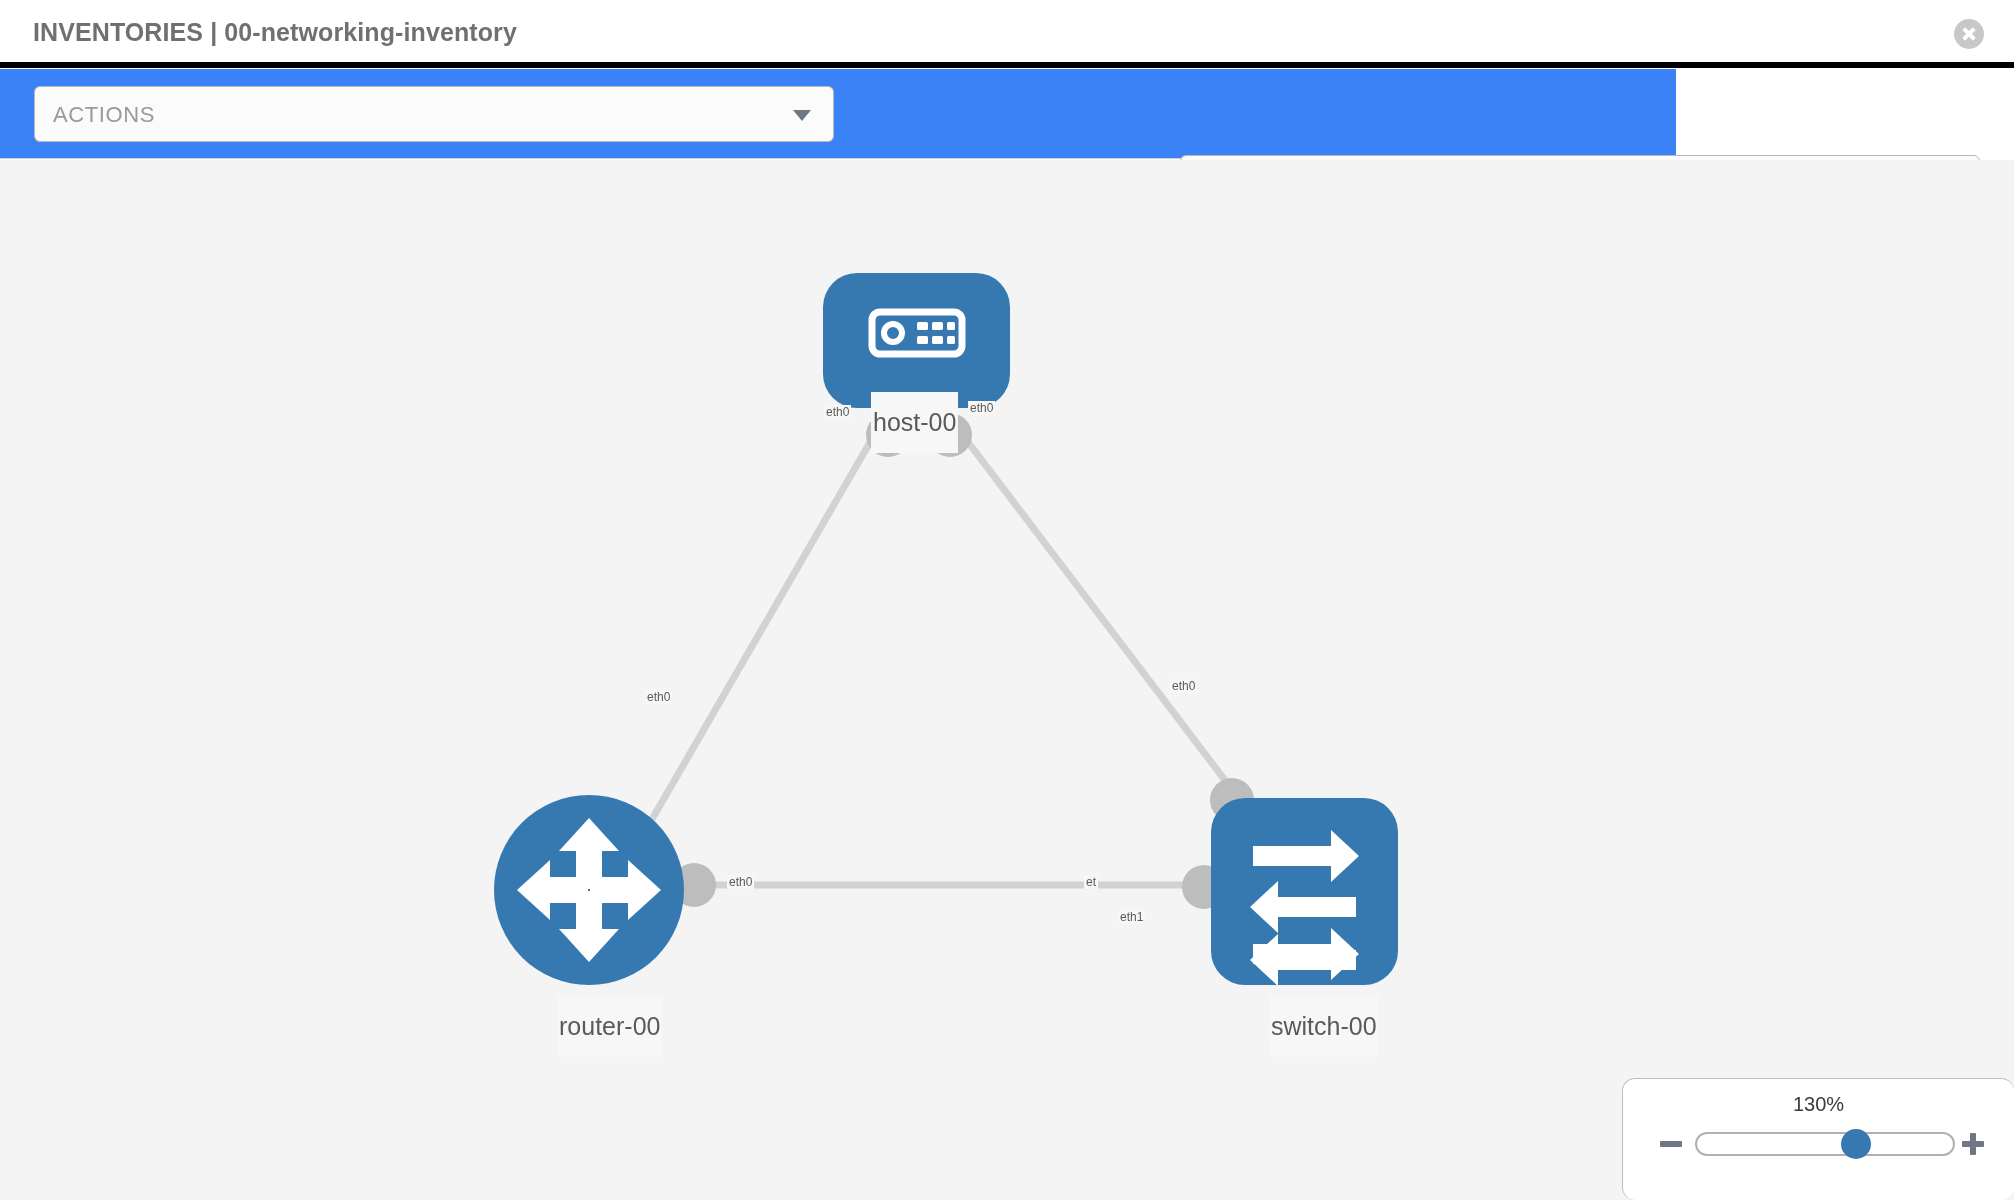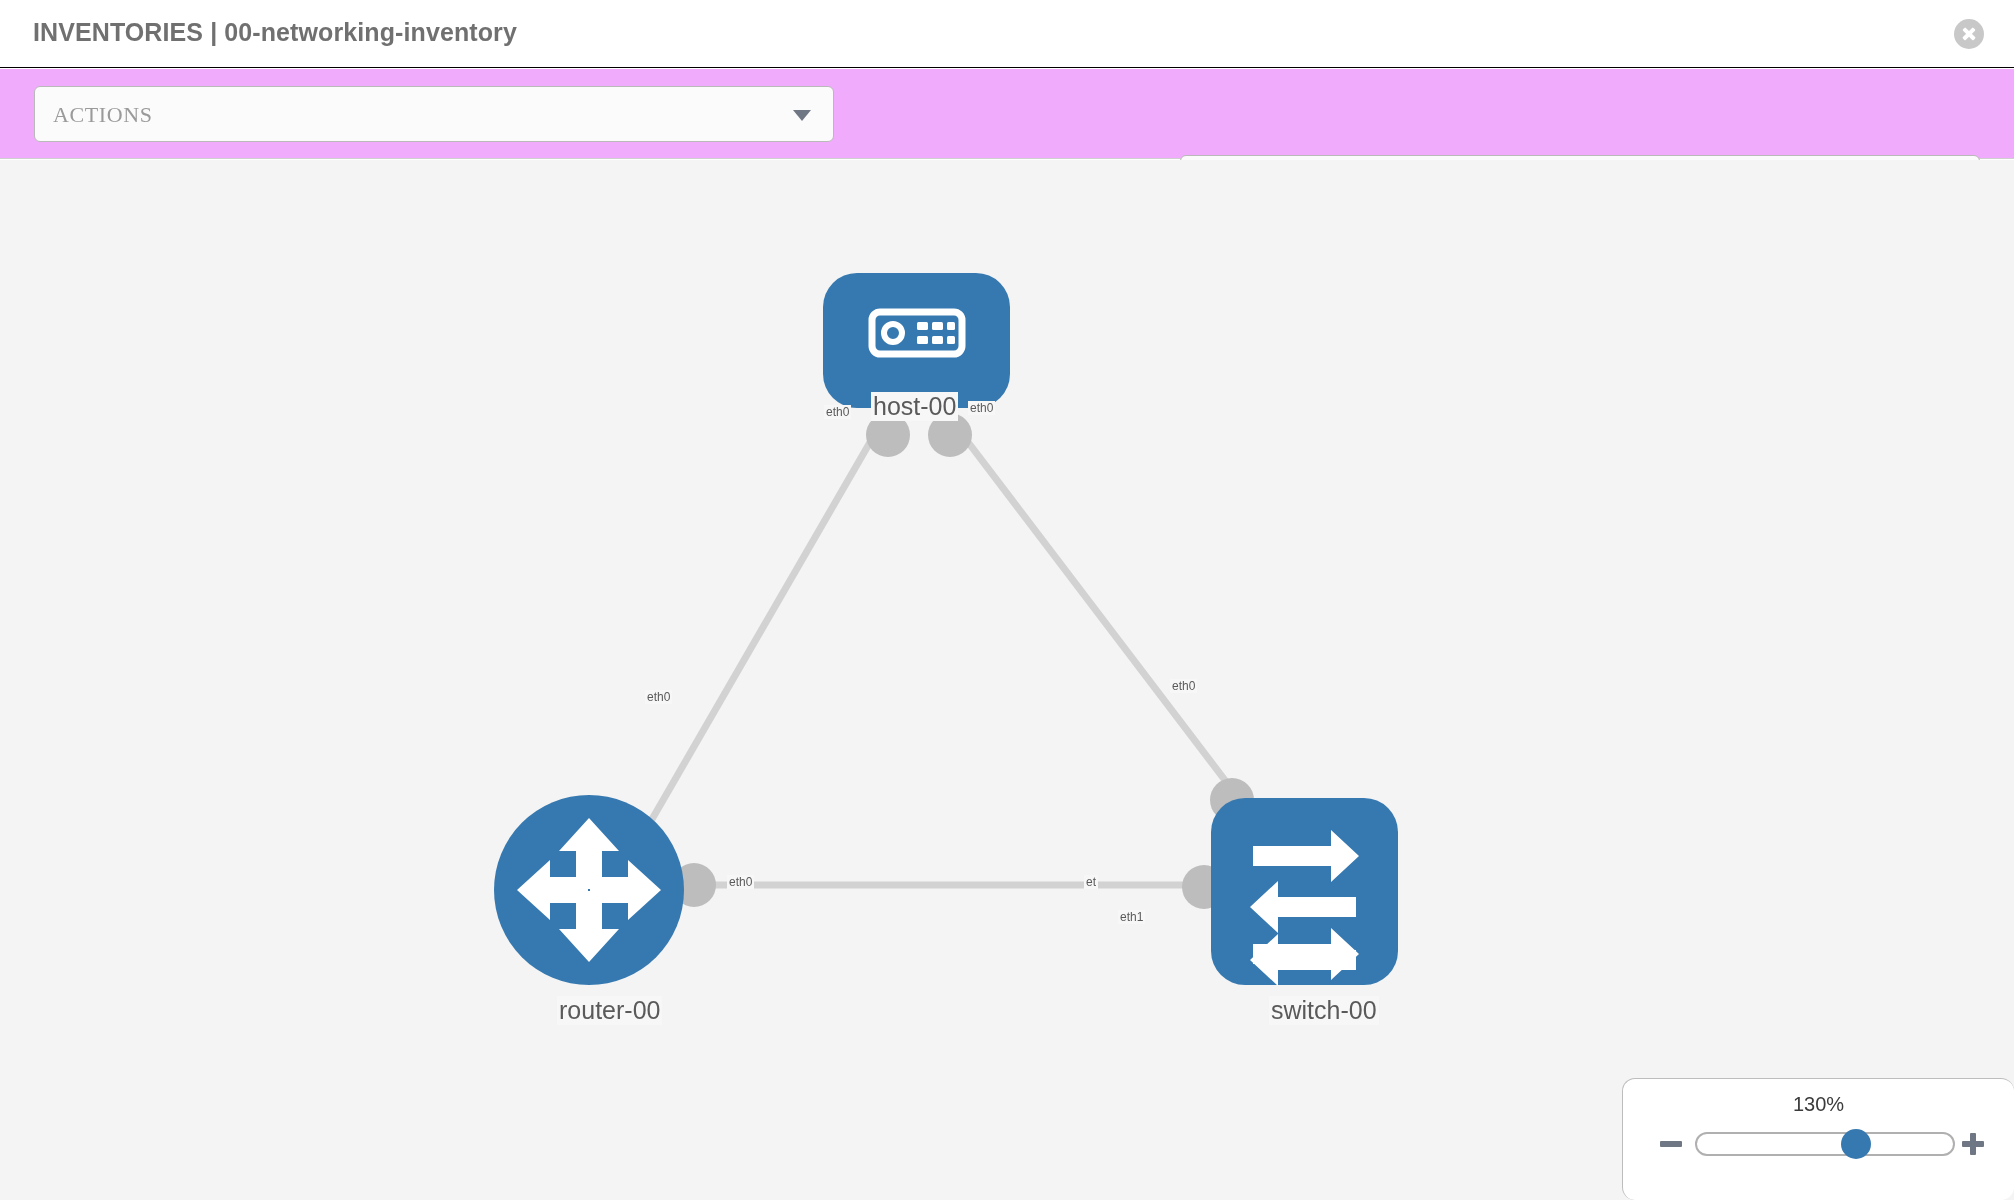--- a/index.html
+++ b/index.html
@@ -19,21 +19,21 @@
     background: #ffffff;
   }
 
   
   .header {
     position: absolute;
     top: 0; left: 0;
     width: 2014px;
     height: 68px;
     background: #ffffff;
-    border-bottom: 1px solid #000000;
+    border-bottom: 6px solid #000000;
   }
   .header-title {
     position: absolute;
     left: 33px;
     top: 18px;
     font-size: 25px;
     font-weight: bold;
     color: #707070;
     letter-spacing: 0.1px;
     white-space: nowrap;
@@ -56,25 +56,24 @@
     background: #ffffff;
     border-radius: 1px;
   }
   .close-btn::before { transform: translate(-50%,-50%) rotate(45deg); }
   .close-btn::after  { transform: translate(-50%,-50%) rotate(-45deg); }
 
   
   .toolbar {
     position: absolute;
     top: 69px; left: 0;
-    width: 2014px;
+    width: 1676px;
     height: 90px;
-    background: #f0abfc;
+    background: #3b82f6;
     border-bottom: 1px solid #cfcfcf;
-    font-family: Liberation Serif, serif;
   }
 
   .actions-select {
     position: absolute;
     left: 34px; top: 17px;
     width: 800px; height: 56px;
     background: #fbfbfb;
     border: 1px solid #b9b9b9;
     border-radius: 6px;
     cursor: pointer;
@@ -137,21 +136,21 @@
     left: 0; top: 0;
     width: 2014px; height: 1040px;
   }
 
   .node-label {
     position: absolute;
     font-size: 25px;
     color: #5a5a5a;
     background: #f7f7f7;
     white-space: nowrap;
-    padding: 0 2px;
+    padding: 16px 2px;
   }
   .iface-label {
     position: absolute;
     font-size: 12px;
     color: #5a5a5a;
     background: #f7f7f7;
     white-space: nowrap;
     padding: 0 2px;
   }
 

